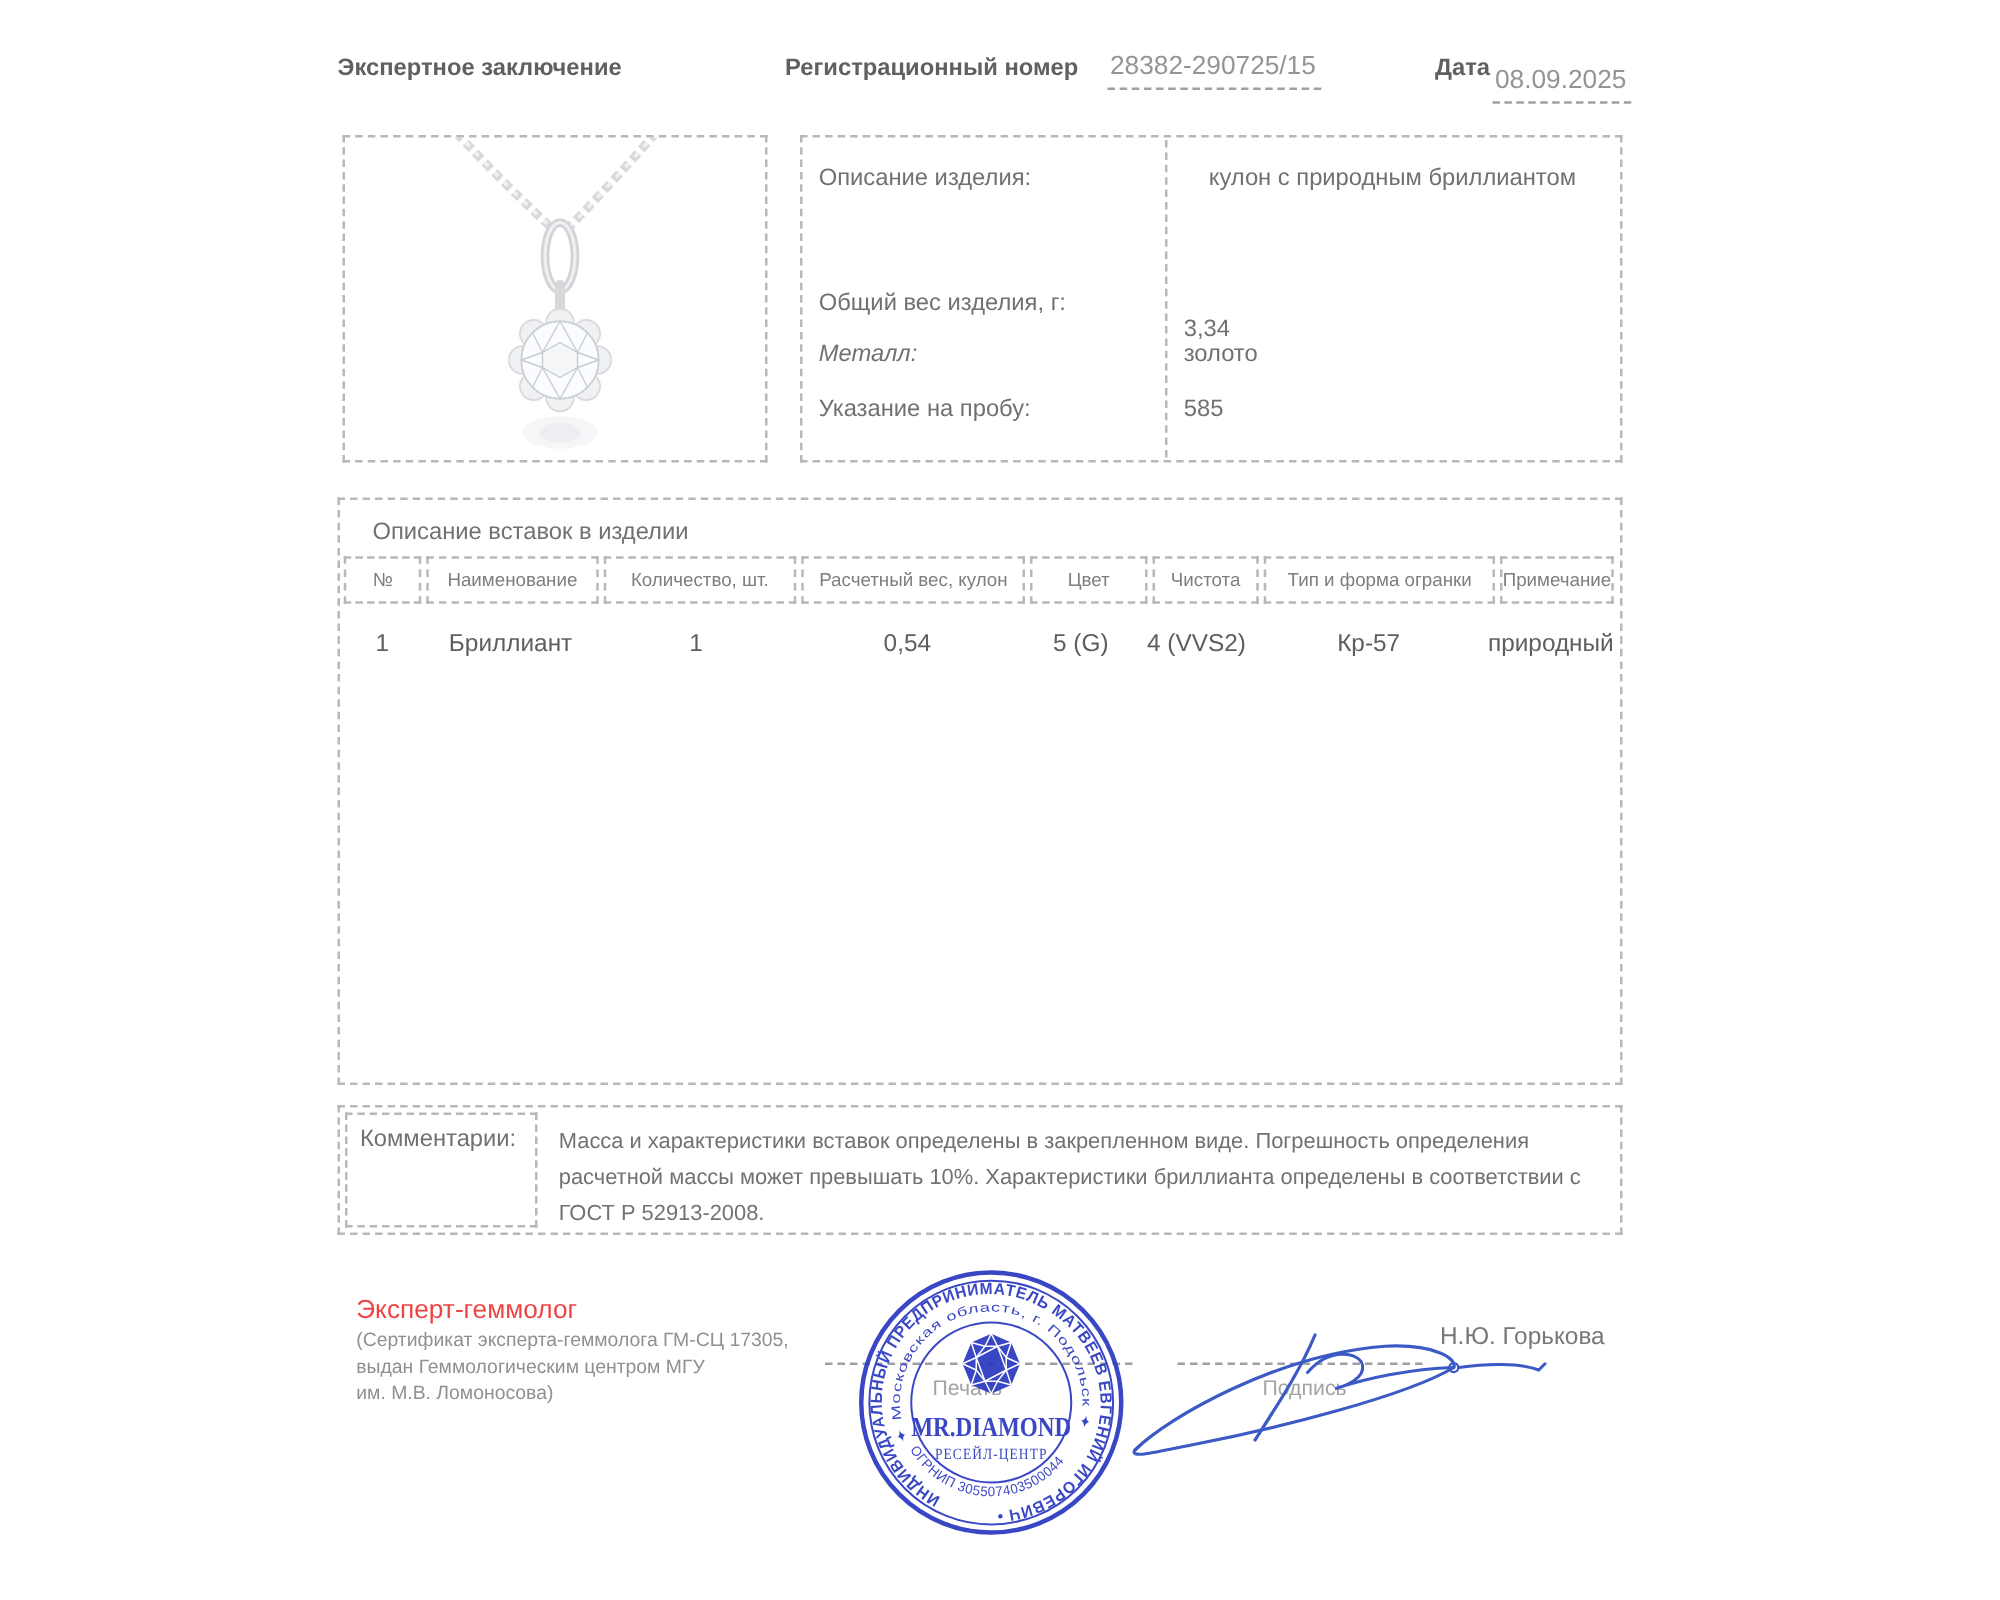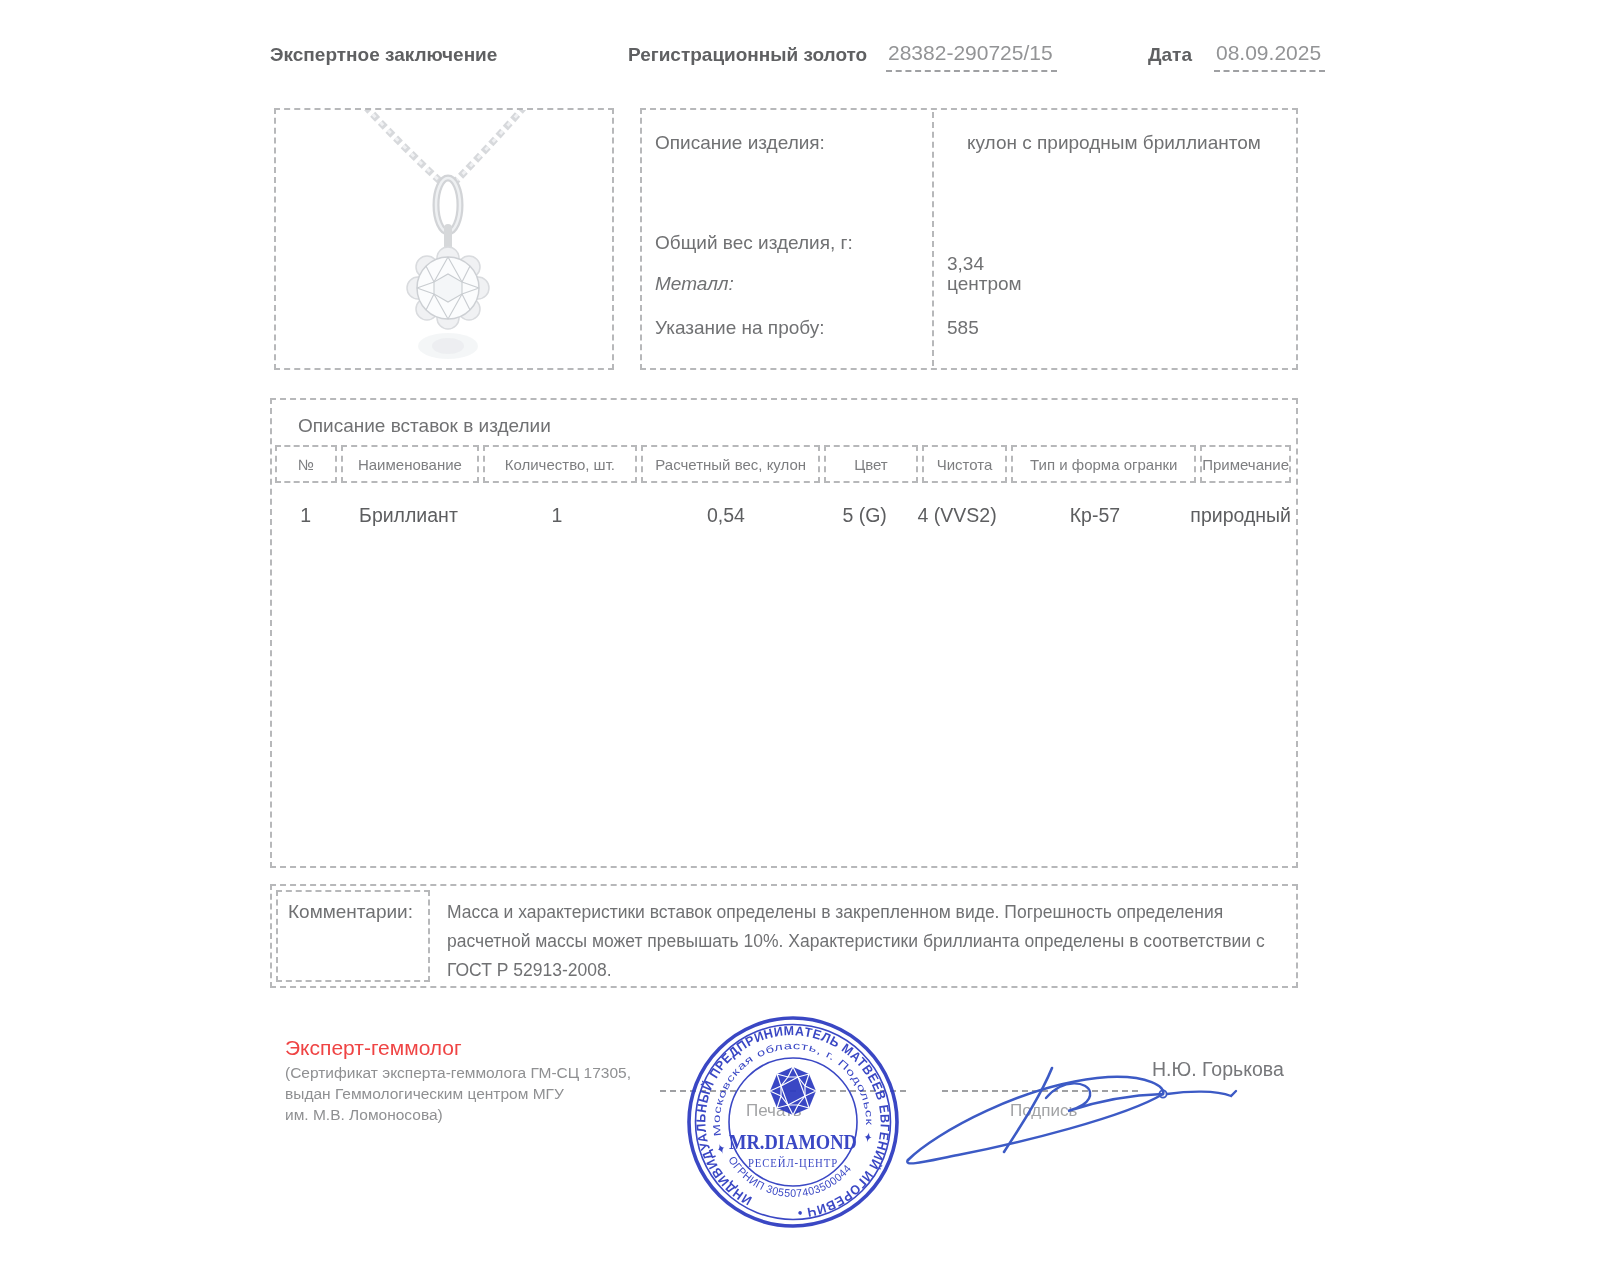--- a/index.html
+++ b/index.html
@@ -27,24 +27,24 @@
   text.stamp-txt{fill:var(--stamp-blue,#2e3cc1);font-family:"Liberation Sans","DejaVu Sans",sans-serif;}
   text.stamp-serif{fill:var(--stamp-blue,#2e3cc1);font-family:"Liberation Serif","DejaVu Serif",serif;}
   .sig-ink{stroke:var(--sig-blue,#3c5ac5);fill:none;stroke-linecap:round;}
 </style>
 </head>
 <body>
 
 <div class="page">
 
   <div class="abs lbl-bold" style="left:270px;top:44px;">Экспертное заключение</div>
-  <div class="abs lbl-bold" style="left:628px;top:44px;">Регистрационный золото</div>
+  <div class="abs lbl-bold" style="left:628px;top:44px;">Регистрационный номер</div>
   <div class="abs val-gray dash-under" style="left:886px;top:41px;">28382-290725/15</div>
   <div class="abs lbl-bold" style="left:1148px;top:44px;">Дата</div>
-  <div class="abs val-gray dash-under" style="left:1194px;top:41px;margin-left:20px;">08.09.2025</div>
+  <div class="abs val-gray dash-under" style="left:1194px;top:52px;">08.09.2025</div>
 
   <div class="abs dash-box" style="left:274px;top:108px;width:340px;height:262px;">
     <svg width="336" height="258" viewBox="0 0 336 258">
 
       <path d="M 89,-4 Q 128,38 165,72" stroke="#d7d9dc" stroke-width="7" fill="none" stroke-dasharray="7 4"></path>
       <path d="M 249,-4 Q 212,38 179,72" stroke="#d7d9dc" stroke-width="7" fill="none" stroke-dasharray="7 4"></path>
       <path d="M 89,-4 Q 128,38 165,72" stroke="#f0f1f3" stroke-width="3" fill="none" stroke-dasharray="4 7"></path>
       <path d="M 249,-4 Q 212,38 179,72" stroke="#f0f1f3" stroke-width="3" fill="none" stroke-dasharray="4 7"></path>
 
       <ellipse cx="172" cy="95" rx="12" ry="27" stroke="#d2d4d7" stroke-width="7" fill="none"></ellipse>
@@ -74,21 +74,21 @@
     </svg>
   </div>
 
   <div class="abs dash-box" style="left:640px;top:108px;width:658px;height:262px;">
     <div class="divider-v" style="left:290px;"></div>
     <div class="abs doc-text" style="left:13px;top:22px;">Описание изделия:</div>
     <div class="abs doc-text" style="left:305px;top:22px;margin-left:20px;">кулон с природным бриллиантом</div>
     <div class="abs doc-text" style="left:13px;top:122px;">Общий вес изделия, г:</div>
     <div class="abs doc-text" style="left:305px;top:122px;margin-top:21px;">3,34</div>
     <div class="abs doc-text" style="left:13px;top:163px;font-style:italic;">Металл:</div>
-    <div class="abs doc-text" style="left:305px;top:163px;">центром</div>
+    <div class="abs doc-text" style="left:305px;top:163px;">золото</div>
     <div class="abs doc-text" style="left:13px;top:207px;">Указание на пробу:</div>
     <div class="abs doc-text" style="left:305px;top:207px;">585</div>
   </div>
 
   <div class="abs dash-box" style="left:270px;top:398px;width:1028px;height:470px;">
     <div class="abs doc-text" style="left:14px;top:15px;margin-left:12px;">Описание вставок в изделии</div>
     <div class="cells">
       <div class="col-head" style="width:64px;">№</div>
       <div class="col-head" style="width:141px;">Наименование</div>
       <div class="col-head" style="width:159px;">Количество, шт.</div>

